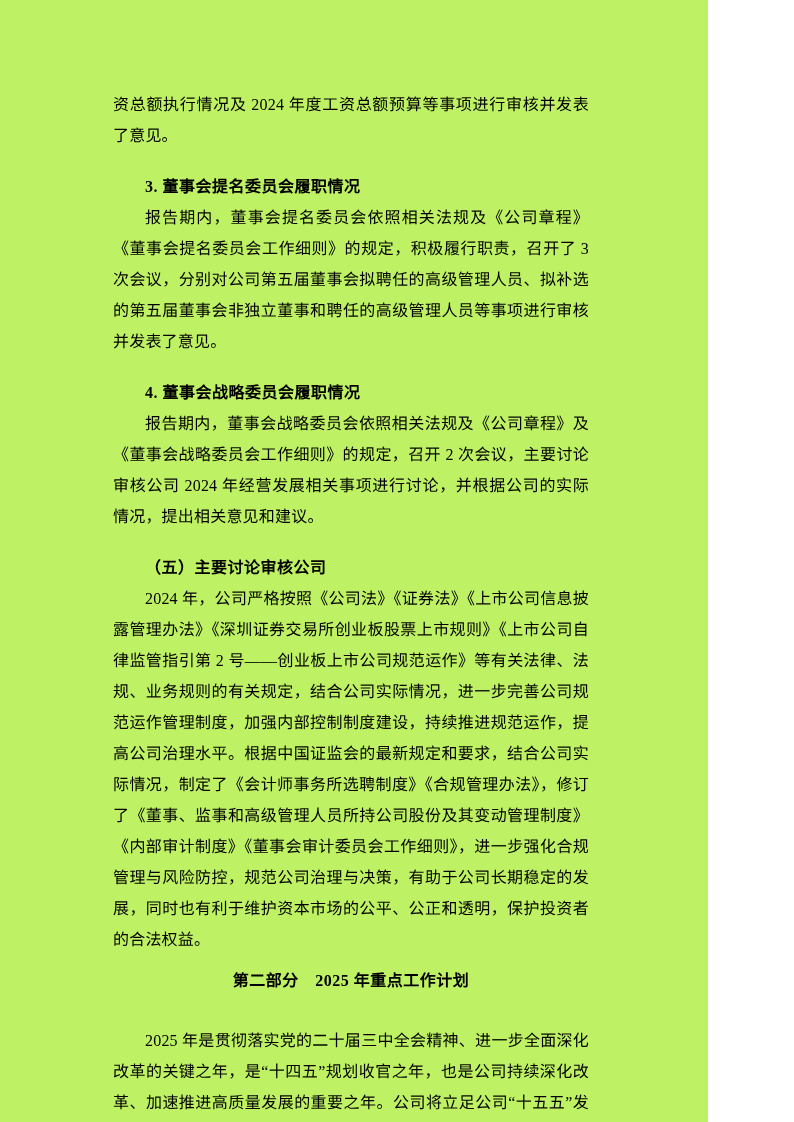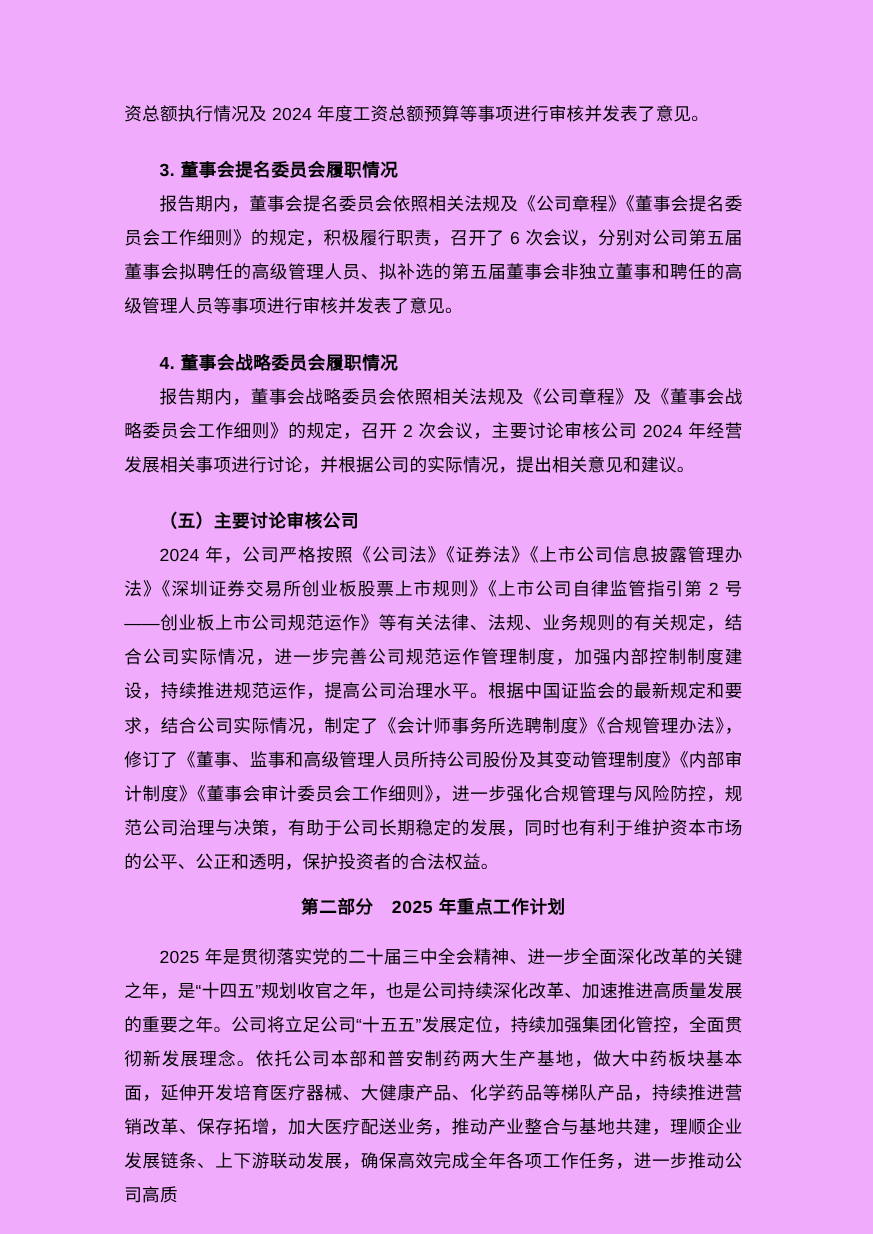--- a/index.html
+++ b/index.html
@@ -7,25 +7,25 @@
     padding: 0;
     background: #ffffff;
   }
   body {
     width: 794px;
     height: 1122px;
     overflow: hidden;
   }
   .page {
     box-sizing: border-box;
-    width: 794px;
+    width: 708px;
     height: 1122px;
     padding: 89px 119px 0 113px;
-    background: #f0abfc;
-    font-family: Liberation Sans, sans-serif;
+    background: #bef264;
+    font-family: Liberation Serif, serif;
     font-size: 16px;
     line-height: 31px;
     color: #000000;
   }
   .blk {
     margin: 0;
     padding: 0;
     font-size: 16px;
     font-weight: normal;
     letter-spacing: 0.2px;
@@ -39,32 +39,32 @@
   .h {
     font-weight: bold;
     text-indent: 2em;
     margin-top: 20px;
     letter-spacing: 0.5px;
   }
   .title {
     font-weight: bold;
     text-align: center;
     margin-top: 10px;
-    margin-bottom: 14px;
+    margin-bottom: 29px;
     letter-spacing: 0.5px;
   }
 </style>
 </head>
 <body>
 
 <div class="page">
   <div>
       <p class="blk p-cont">资总额执行情况及 2024 年度工资总额预算等事项进行审核并发表了意见。</p>
       <h3 class="blk h">3. 董事会提名委员会履职情况</h3>
-      <p class="blk p">报告期内，董事会提名委员会依照相关法规及《公司章程》《董事会提名委员会工作细则》的规定，积极履行职责，召开了 6 次会议，分别对公司第五届董事会拟聘任的高级管理人员、拟补选的第五届董事会非独立董事和聘任的高级管理人员等事项进行审核并发表了意见。</p>
+      <p class="blk p">报告期内，董事会提名委员会依照相关法规及《公司章程》《董事会提名委员会工作细则》的规定，积极履行职责，召开了 3 次会议，分别对公司第五届董事会拟聘任的高级管理人员、拟补选的第五届董事会非独立董事和聘任的高级管理人员等事项进行审核并发表了意见。</p>
       <h3 class="blk h">4. 董事会战略委员会履职情况</h3>
       <p class="blk p">报告期内，董事会战略委员会依照相关法规及《公司章程》及《董事会战略委员会工作细则》的规定，召开 2 次会议，主要讨论审核公司 2024 年经营发展相关事项进行讨论，并根据公司的实际情况，提出相关意见和建议。</p>
       <h3 class="blk h">（五）主要讨论审核公司</h3>
       <p class="blk p">2024 年，公司严格按照《公司法》《证券法》《上市公司信息披露管理办法》《深圳证券交易所创业板股票上市规则》《上市公司自律监管指引第 2 号——创业板上市公司规范运作》等有关法律、法规、业务规则的有关规定，结合公司实际情况，进一步完善公司规范运作管理制度，加强内部控制制度建设，持续推进规范运作，提高公司治理水平。根据中国证监会的最新规定和要求，结合公司实际情况，制定了《会计师事务所选聘制度》《合规管理办法》，修订了《董事、监事和高级管理人员所持公司股份及其变动管理制度》《内部审计制度》《董事会审计委员会工作细则》，进一步强化合规管理与风险防控，规范公司治理与决策，有助于公司长期稳定的发展，同时也有利于维护资本市场的公平、公正和透明，保护投资者的合法权益。</p>
       <h2 class="blk title">第二部分　2025 年重点工作计划</h2>
       <p class="blk p">2025 年是贯彻落实党的二十届三中全会精神、进一步全面深化改革的关键之年，是“十四五”规划收官之年，也是公司持续深化改革、加速推进高质量发展的重要之年。公司将立足公司“十五五”发展定位，持续加强集团化管控，全面贯彻新发展理念。依托公司本部和普安制药两大生产基地，做大中药板块基本面，延伸开发培育医疗器械、大健康产品、化学药品等梯队产品，持续推进营销改革、保存拓增，加大医疗配送业务，推动产业整合与基地共建，理顺企业发展链条、上下游联动发展，确保高效完成全年各项工作任务，进一步推动公司高质</p>
     </div>
 </div>
 
 </body></html>

